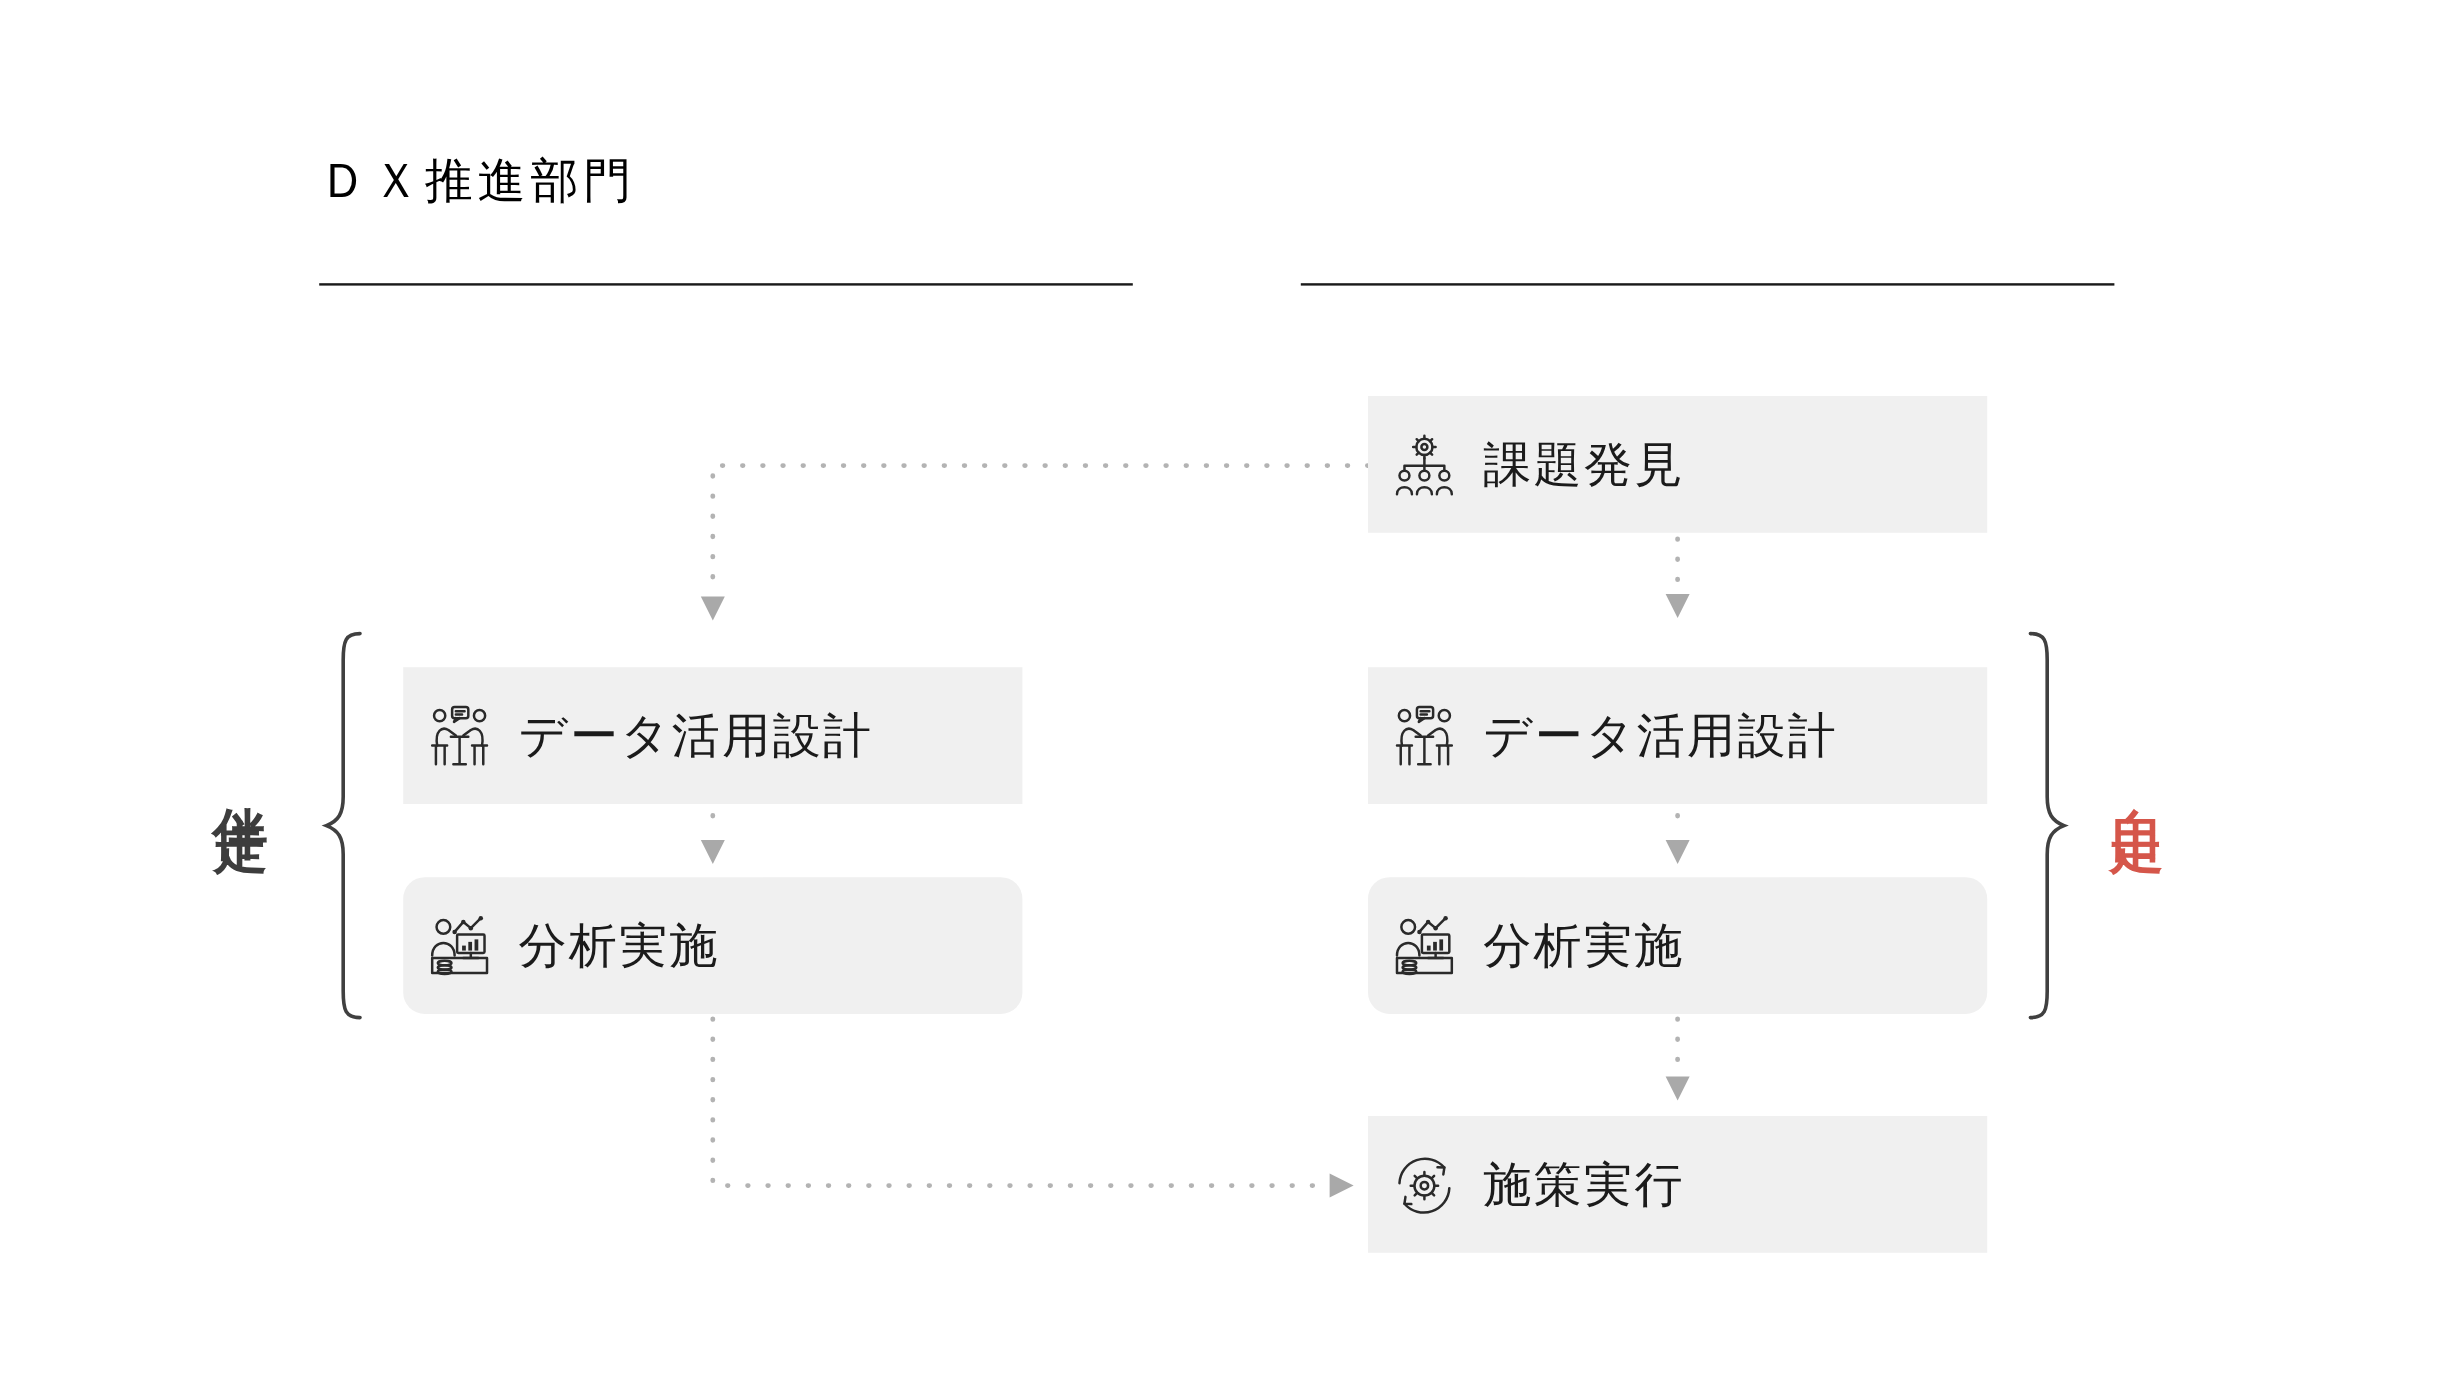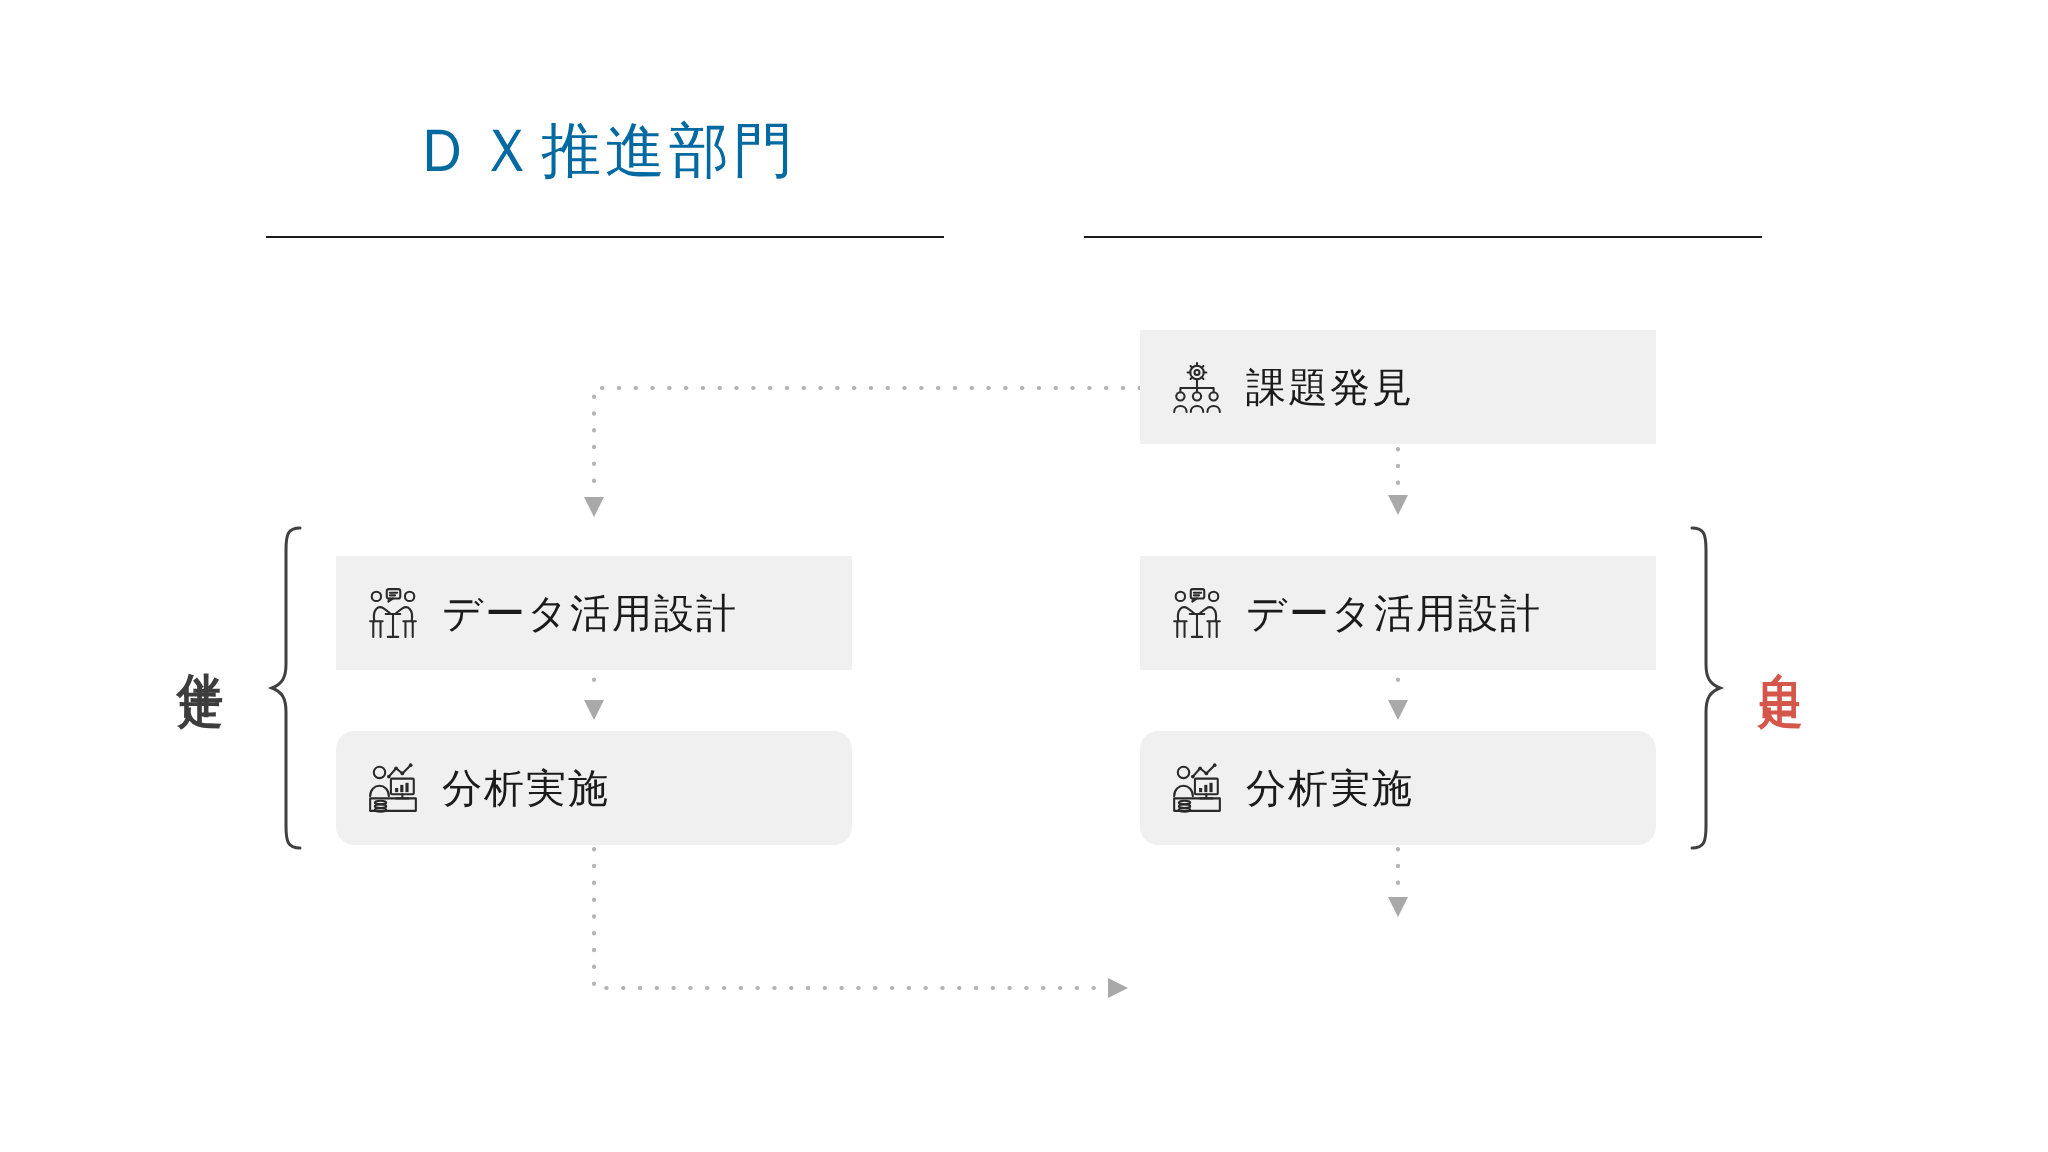--- a/index.html
+++ b/index.html
@@ -6,36 +6,36 @@
   body{
     width:2048px;height:1152px;
     background:#ffffff;
     font-family:"Liberation Sans","DejaVu Sans",sans-serif;
     position:relative;overflow:hidden;
   }
   .stage{position:absolute;left:0;top:0;width:2048px;height:1152px;}
 
   .col-title{
     position:absolute;top:112px;height:78px;line-height:78px;
-    text-align:center;font-size:60px;font-weight:400;color:#0369a1;
+    text-align:left;font-size:40px;font-weight:400;color:#000000;
     letter-spacing:4px;white-space:nowrap;
   }
   .col-title.left{left:266px;width:678px;}
   .col-title.right{left:1084px;width:678px;}
   .col-underline{
     position:absolute;height:2px;background:#1a1a1a;width:678px;top:236px;
   }
   .col-underline.left{left:266px;}
   .col-underline.right{left:1084px;}
 
   .flow-box{
     position:absolute;width:516px;height:114px;
     background:#f0f0f0;
     display:flex;align-items:center;
-    padding-left:30px;box-sizing:border-box;gap:22px;
+    padding-left:20px;box-sizing:border-box;gap:22px;
   }
   .flow-box .label{
     font-size:40px;color:#1b1b1b;letter-spacing:2px;white-space:nowrap;
   }
   .flow-box .ico{width:54px;height:54px;flex:0 0 54px;display:block;}
 
   .lx{left:336px;}
   .rx{left:1140px;}
   .row1{top:330px;}
   .row2{top:528px;margin-top:28px;}
@@ -143,20 +143,34 @@
           <circle cx="35" cy="12" r="1.8"></circle>
           <circle cx="43" cy="4" r="1.8"></circle>
         <rect x="28" y="26" width="3" height="4"></rect>
           <rect x="33" y="23" width="3" height="7"></rect>
           <rect x="38" y="21" width="3" height="9"></rect>
       </g>
     </svg>
     <span class="label">分析実施</span>
   </div>
 
+  <div class="flow-box rx row4">
+    <svg class="ico" viewBox="0 0 52 52">
+      <g class="icon-stroke">
+        <circle cx="26" cy="27" r="8"></circle>
+        <circle cx="26" cy="27" r="3"></circle>
+        <path d="M26,16 V18.8 M26,35.2 V38 M15,27 H17.8 M34.2,27 H37 M18.2,19.2 20.2,21.2 M31.8,32.8 33.8,34.8 M33.8,19.2 31.8,21.2 M20.2,32.8 18.2,34.8"></path>
+        <path d="M6,25 A20.5,20.5 0 0 1 42,12.5"></path>
+        <path d="M42,12.5 L36.5,12.2 M42,12.5 L41.2,18"></path>
+        <path d="M46,29 A20.5,20.5 0 0 1 10,41.5"></path>
+        <path d="M10,41.5 L15.5,41.8 M10,41.5 L10.8,36"></path>
+      </g>
+    </svg>
+    <span class="label">施策実行</span>
+  </div>
 
   <div class="flow-box lx row2">
     <svg class="ico" viewBox="0 0 52 52">
       <g class="icon-stroke">
         <circle cx="10" cy="10" r="4.5"></circle>
         <circle cx="42" cy="10" r="4.5"></circle>
         <rect x="20" y="3" width="13" height="9" rx="2"></rect>
         <path d="M23,12 L21.5,15 L26,12"></path>
         <path d="M23,6.5 H30 M23,9 H28"></path>
         <path d="M8,34 C6,22 12,18.5 17,21.5 L23,26"></path>

